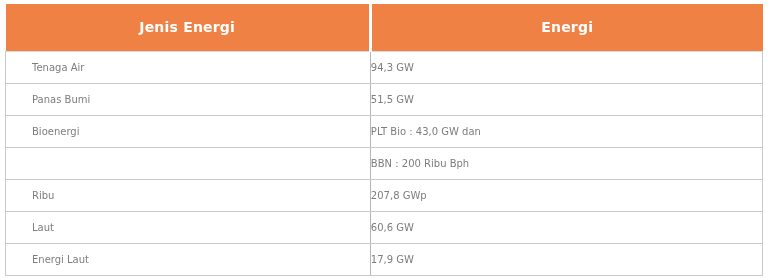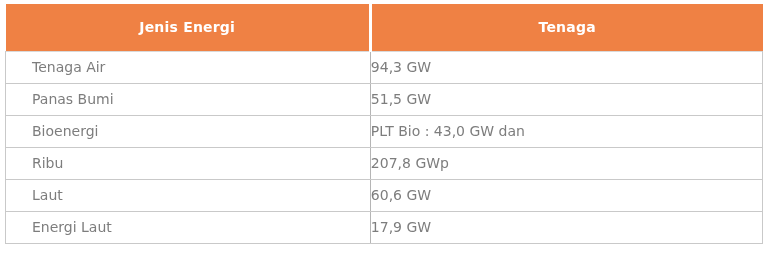--- a/index.html
+++ b/index.html
@@ -50,21 +50,21 @@
   thead th.th-type {
     border-right: 3px solid #ffffff;
   }
 
   
   tbody tr { height: 32px; }
 
   tbody td {
     background: #ffffff;
     color: #7d7d7d;
-    font-size: 14px;
+    font-size: 10px;
     font-weight: 400;
     vertical-align: middle;
     border: 1px solid #c9c9c9;
     border-top: 1px solid #c9c9c9;
     padding: 0;
     white-space: nowrap;
     overflow: hidden;
   }
 
   tbody tr:first-child td {
@@ -91,36 +91,40 @@
 <div class="table-wrap">
   <table class="energy-table">
     <colgroup>
       <col class="col-type">
       <col class="col-potential">
     </colgroup>
 
     <thead>
       <tr>
         <th class="th-type">Jenis Energi</th>
-        <th class="th-potential">Tenaga</th>
+        <th class="th-potential">Energi</th>
       </tr>
     </thead>
 
     <tbody>
       <tr>
         <td class="cell-type">Tenaga Air</td>
         <td class="cell-potential">94,3 GW</td>
       </tr>
       <tr>
         <td class="cell-type">Panas Bumi</td>
         <td class="cell-potential">51,5 GW</td>
       </tr>
       <tr>
         <td class="cell-type">Bioenergi</td>
         <td class="cell-potential">PLT Bio : 43,0 GW dan</td>
+      </tr>
+      <tr>
+        <td class="cell-type is-empty"></td>
+        <td class="cell-potential">BBN : 200 Ribu Bph</td>
       </tr>
       <tr>
         <td class="cell-type">Ribu</td>
         <td class="cell-potential">207,8 GWp</td>
       </tr>
       <tr>
         <td class="cell-type">Laut</td>
         <td class="cell-potential">60,6 GW</td>
       </tr>
       <tr>

